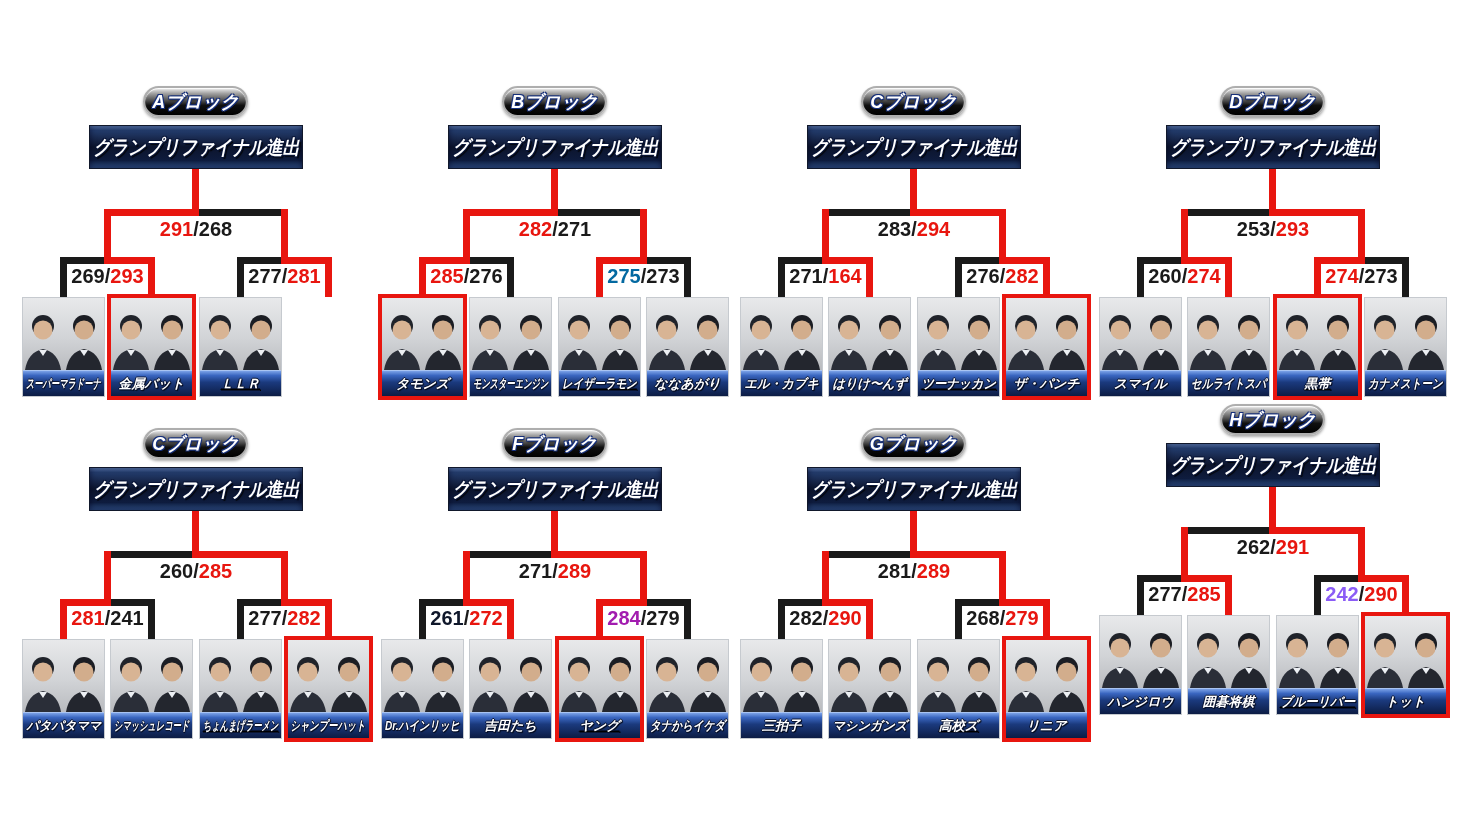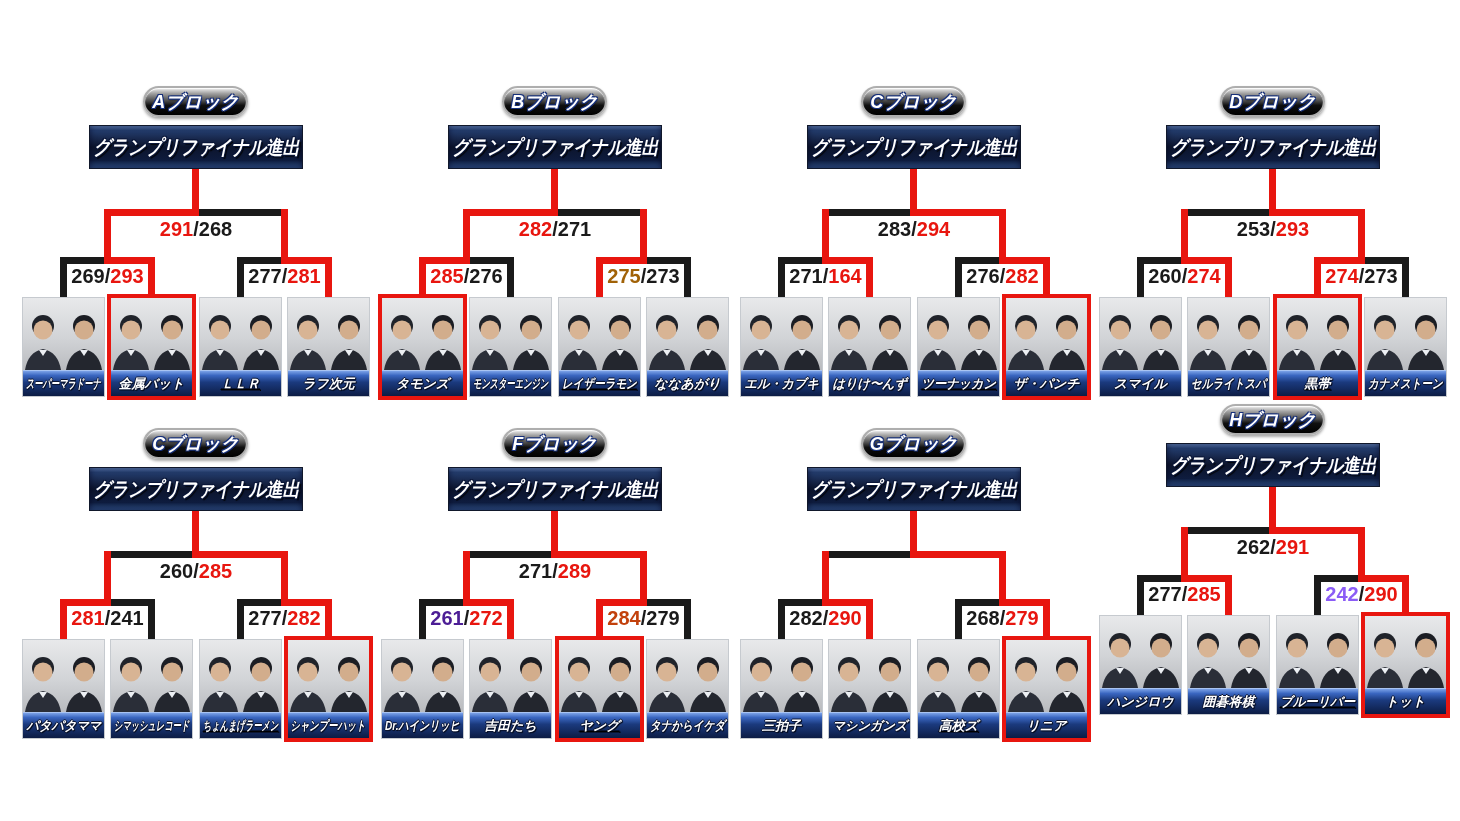--- a/index.html
+++ b/index.html
@@ -180,41 +180,20 @@
                 <circle cx="20" cy="28" r="11" fill="#1b1d23"></circle>
                 <circle cx="20" cy="32" r="9.5" fill="#d2ad8c"></circle>
                 <path d="M16 52 L20 58 L24 52 Z" fill="#eceff3"></path>
               </g>
         </svg>
       </div>
       <div class="plate">
         <span class="fit">ＬＬＲ</span>
       </div>
     </div>
-    <div class="card card3">
-      <div class="photo">
-        <svg width="81" height="72" viewBox="0 0 81 72">
-          <g>
-                <path d="M2 72 Q5 54 20 51 Q35 54 38 72 Z" fill="#2a2e38"></path>
-                <circle cx="20" cy="28" r="11" fill="#20232a"></circle>
-                <circle cx="20" cy="32" r="9.5" fill="#d8b494"></circle>
-                <path d="M16 52 L20 58 L24 52 Z" fill="#eceff3"></path>
-              </g>
-          <g transform="translate(41,0)">
-                <path d="M2 72 Q5 54 20 51 Q35 54 38 72 Z" fill="#23262e"></path>
-                <circle cx="20" cy="28" r="11" fill="#1b1d23"></circle>
-                <circle cx="20" cy="32" r="9.5" fill="#d2ad8c"></circle>
-                <path d="M16 52 L20 58 L24 52 Z" fill="#eceff3"></path>
-              </g>
-        </svg>
-      </div>
-      <div class="plate">
-        <span class="fit">ラフ次元</span>
-      </div>
-    </div>
   </section>
 
   <section class="block" style="left: 381px; top: 86px;">
     <div class="pill">
       <span class="fit">Bブロック</span>
     </div>
     <div class="banner">
       <span class="fit" style="transform: scaleX(0.862);">グランプリファイナル進出</span>
     </div>
 
@@ -232,21 +211,21 @@
     <div class="ln v sv2" style="background: rgb(232, 22, 15);"></div>
     <div class="ln v sv3" style="background: rgb(26, 26, 26);"></div>
 
     <div class="score sc-final">
       <span class="nl" style="color: rgb(232, 22, 15);">282</span><span class="sl">/</span><span class="nr" style="color: rgb(26, 26, 26);">271</span>
     </div>
     <div class="score sc-semi-left">
       <span class="nl" style="color: rgb(232, 22, 15);">285</span><span class="sl">/</span><span class="nr" style="color: rgb(26, 26, 26);">276</span>
     </div>
     <div class="score sc-semi-right">
-      <span class="nl" style="color: #a16207;">275</span><span class="sl">/</span><span class="nr" style="color: rgb(26, 26, 26);">273</span>
+      <span class="nl" style="color: #0369a1;">275</span><span class="sl">/</span><span class="nr" style="color: rgb(26, 26, 26);">273</span>
     </div>
 
     <div class="card card0 champion">
       <div class="photo">
         <svg width="81" height="72" viewBox="0 0 81 72">
           <g>
                 <path d="M2 72 Q5 54 20 51 Q35 54 38 72 Z" fill="#2a2e38"></path>
                 <circle cx="20" cy="28" r="11" fill="#20232a"></circle>
                 <circle cx="20" cy="32" r="9.5" fill="#d8b494"></circle>
                 <path d="M16 52 L20 58 L24 52 Z" fill="#eceff3"></path>
@@ -701,24 +680,24 @@
     <div class="ln h shr-r" style="background: rgb(26, 26, 26);"></div>
     <div class="ln v sv0" style="background: rgb(26, 26, 26);"></div>
     <div class="ln v sv1" style="background: rgb(232, 22, 15);"></div>
     <div class="ln v sv2" style="background: rgb(232, 22, 15);"></div>
     <div class="ln v sv3" style="background: rgb(26, 26, 26);"></div>
 
     <div class="score sc-final">
       <span class="nl" style="color: rgb(26, 26, 26);">271</span><span class="sl">/</span><span class="nr" style="color: rgb(232, 22, 15);">289</span>
     </div>
     <div class="score sc-semi-left">
-      <span class="nl" style="color: #4c1d95;">261</span><span class="sl">/</span><span class="nr" style="color: rgb(232, 22, 15);">272</span>
+      <span class="nl" style="color: #0f172a;">261</span><span class="sl">/</span><span class="nr" style="color: rgb(232, 22, 15);">272</span>
     </div>
     <div class="score sc-semi-right">
-      <span class="nl" style="color: #c2410c;">284</span><span class="sl">/</span><span class="nr" style="color: rgb(26, 26, 26);">279</span>
+      <span class="nl" style="color: #a21caf;">284</span><span class="sl">/</span><span class="nr" style="color: rgb(26, 26, 26);">279</span>
     </div>
 
     <div class="card card0">
       <div class="photo">
         <svg width="81" height="72" viewBox="0 0 81 72">
           <g>
                 <path d="M2 72 Q5 54 20 51 Q35 54 38 72 Z" fill="#2a2e38"></path>
                 <circle cx="20" cy="28" r="11" fill="#20232a"></circle>
                 <circle cx="20" cy="32" r="9.5" fill="#d8b494"></circle>
                 <path d="M16 52 L20 58 L24 52 Z" fill="#eceff3"></path>
@@ -815,20 +794,23 @@
     <div class="ln v fvr" style="background: rgb(232, 22, 15);"></div>
     <div class="ln h shl-l" style="background: rgb(26, 26, 26);"></div>
     <div class="ln h shl-r" style="background: rgb(232, 22, 15);"></div>
     <div class="ln h shr-l" style="background: rgb(26, 26, 26);"></div>
     <div class="ln h shr-r" style="background: rgb(232, 22, 15);"></div>
     <div class="ln v sv0" style="background: rgb(26, 26, 26);"></div>
     <div class="ln v sv1" style="background: rgb(232, 22, 15);"></div>
     <div class="ln v sv2" style="background: rgb(26, 26, 26);"></div>
     <div class="ln v sv3" style="background: rgb(232, 22, 15);"></div>
 
+    <div class="score sc-final">
+      <span class="nl" style="color: rgb(26, 26, 26);">281</span><span class="sl">/</span><span class="nr" style="color: rgb(232, 22, 15);">289</span>
+    </div>
     <div class="score sc-semi-left">
       <span class="nl" style="color: rgb(26, 26, 26);">282</span><span class="sl">/</span><span class="nr" style="color: rgb(232, 22, 15);">290</span>
     </div>
     <div class="score sc-semi-right">
       <span class="nl" style="color: rgb(26, 26, 26);">268</span><span class="sl">/</span><span class="nr" style="color: rgb(232, 22, 15);">279</span>
     </div>
 
     <div class="card card0">
       <div class="photo">
         <svg width="81" height="72" viewBox="0 0 81 72">

